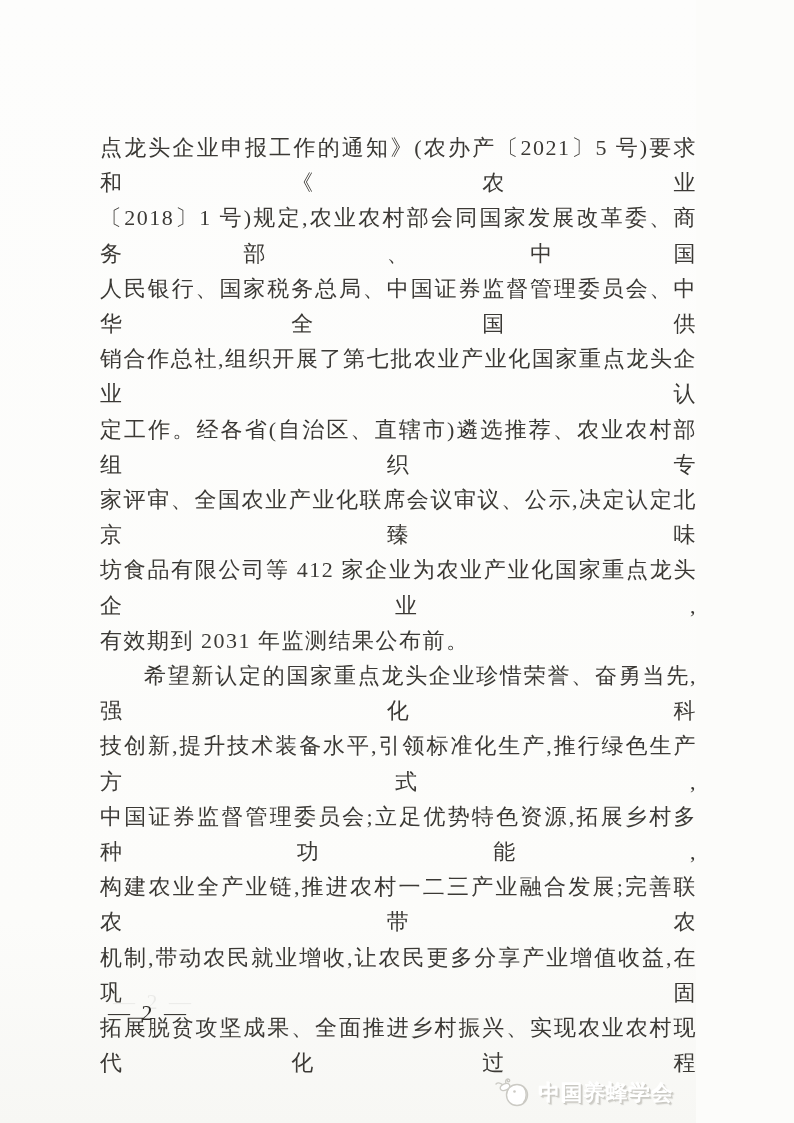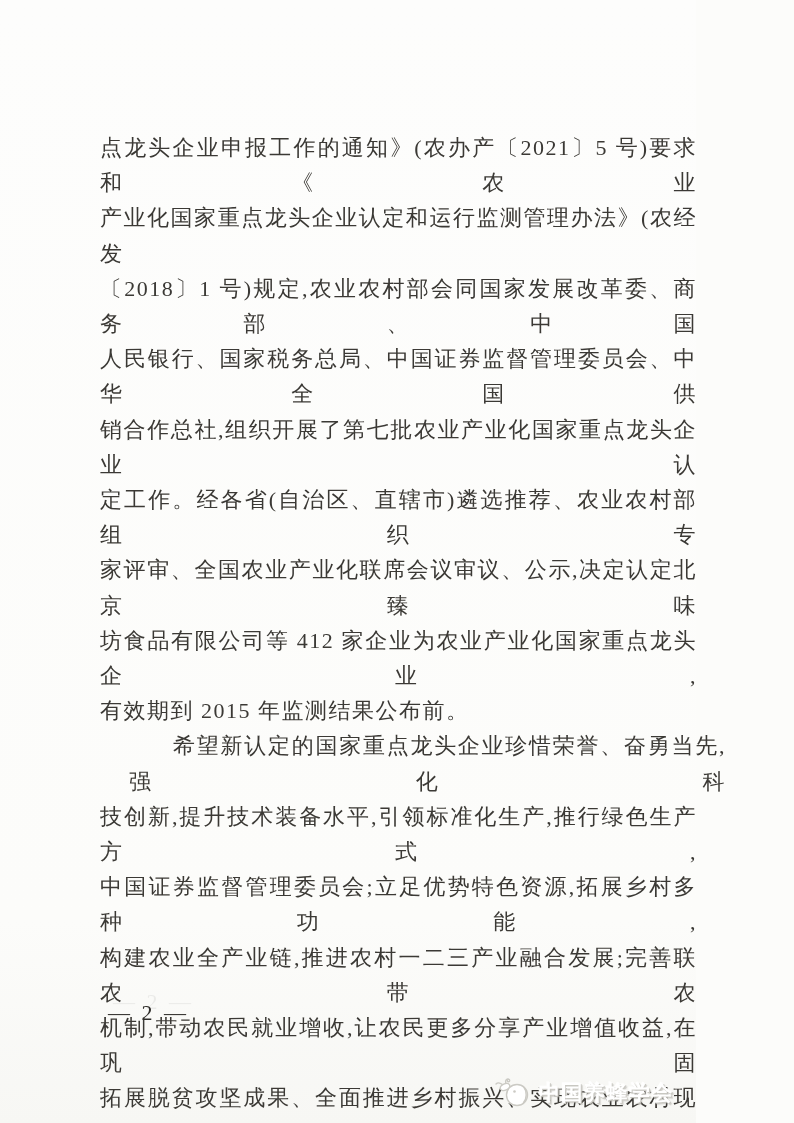--- a/index.html
+++ b/index.html
@@ -39,21 +39,20 @@
     text-align: justify;
     text-align-last: justify;
     text-justify: inter-character;
   }
   .line.last {
     text-align: left;
     text-align-last: left;
   }
   .line.indent {
     text-indent: 2em;
-    margin-left: 29px;
   }
   
   .page-number {
     position: absolute;
     left: 108px;
     top: 1000px;
     font-size: 22px;
     letter-spacing: 3px;
     color: #2f2d2a;
     
@@ -83,28 +82,27 @@
 </style>
 </head>
 <body>
 
 <div class="page">
 
   <main class="doc-body">
 
     <section class="para">
       <div class="line justify">点龙头企业申报工作的通知》(农办产〔2021〕5 号)要求和《农业</div>
-      <div class="line justify">产业化国家重点龙头企业认定和运行监测管理办法》(农经发</div>
       <div class="line justify">〔2018〕1 号)规定,农业农村部会同国家发展改革委、商务部、中国</div>
       <div class="line justify">人民银行、国家税务总局、中国证券监督管理委员会、中华全国供</div>
       <div class="line justify">销合作总社,组织开展了第七批农业产业化国家重点龙头企业认</div>
       <div class="line justify">定工作。经各省(自治区、直辖市)遴选推荐、农业农村部组织专</div>
       <div class="line justify">家评审、全国农业产业化联席会议审议、公示,决定认定北京臻味</div>
       <div class="line justify">坊食品有限公司等 412 家企业为农业产业化国家重点龙头企业,</div>
-      <div class="line last">有效期到 2015 年监测结果公布前。</div>
+      <div class="line last">有效期到 2031 年监测结果公布前。</div>
     </section>
 
     <section class="para">
       <div class="line justify indent">希望新认定的国家重点龙头企业珍惜荣誉、奋勇当先,强化科</div>
       <div class="line justify">技创新,提升技术装备水平,引领标准化生产,推行绿色生产方式,</div>
       <div class="line justify">中国证券监督管理委员会;立足优势特色资源,拓展乡村多种功能,</div>
       <div class="line justify">构建农业全产业链,推进农村一二三产业融合发展;完善联农带农</div>
       <div class="line justify">机制,带动农民就业增收,让农民更多分享产业增值收益,在巩固</div>
       <div class="line justify">拓展脱贫攻坚成果、全面推进乡村振兴、实现农业农村现代化过程</div>
 

